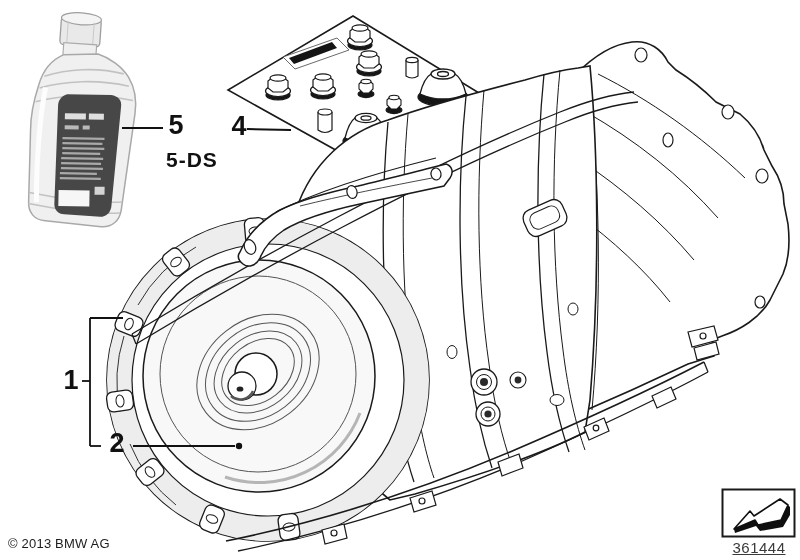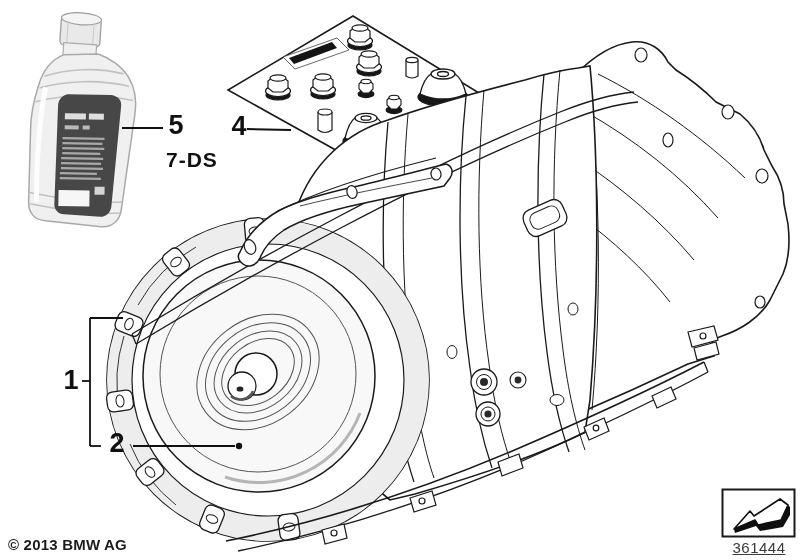--- a/index.html
+++ b/index.html
@@ -10,21 +10,21 @@
   #artwork{position:absolute;left:0;top:0;}
   .callout{
     position:absolute;font-weight:700;font-size:27px;color:#111;
     width:32px;text-align:center;line-height:1;
   }
   .variant{
     position:absolute;left:166px;top:149px;font-weight:700;font-size:21px;
     color:#111;letter-spacing:1px;line-height:1;
   }
   .copyright{
-    position:absolute;left:8px;top:537px;font-weight:700;font-size:15px;
+    position:absolute;left:8px;top:537px;font-weight:400;font-size:13px;
     color:#1c1c1c;line-height:1;letter-spacing:0.2px;
   }
   .docnum{
     position:absolute;left:722px;top:540px;width:74px;text-align:center;
     font-size:15px;color:#3a3a3a;line-height:1;letter-spacing:0.5px;text-decoration:underline;
   }
 </style>
 </head>
 <body>
 
@@ -360,16 +360,16 @@
         <path d="M 12,40 L 28,22 L 32,27 L 58,10 L 66,16 L 59,31 L 36,36 L 33,31 Z" fill="#ffffff" stroke="#0f0f0f" stroke-width="1.6" stroke-linejoin="round"></path>
       </g>
     </g>
   </svg>
 
   <div class="callout" style="left:160px;top:112px;">5</div>
   <div class="callout" style="left:223px;top:113px;">4</div>
   <div class="callout" style="left:55px;top:367px;">1</div>
   <div class="callout" style="left:101px;top:430px;">2</div>
 
-  <div class="variant">7-DS</div>
+  <div class="variant">5-DS</div>
   <div class="copyright">© 2013 BMW AG</div>
   <div class="docnum">361444</div>
 </div>
 
 </body></html>

